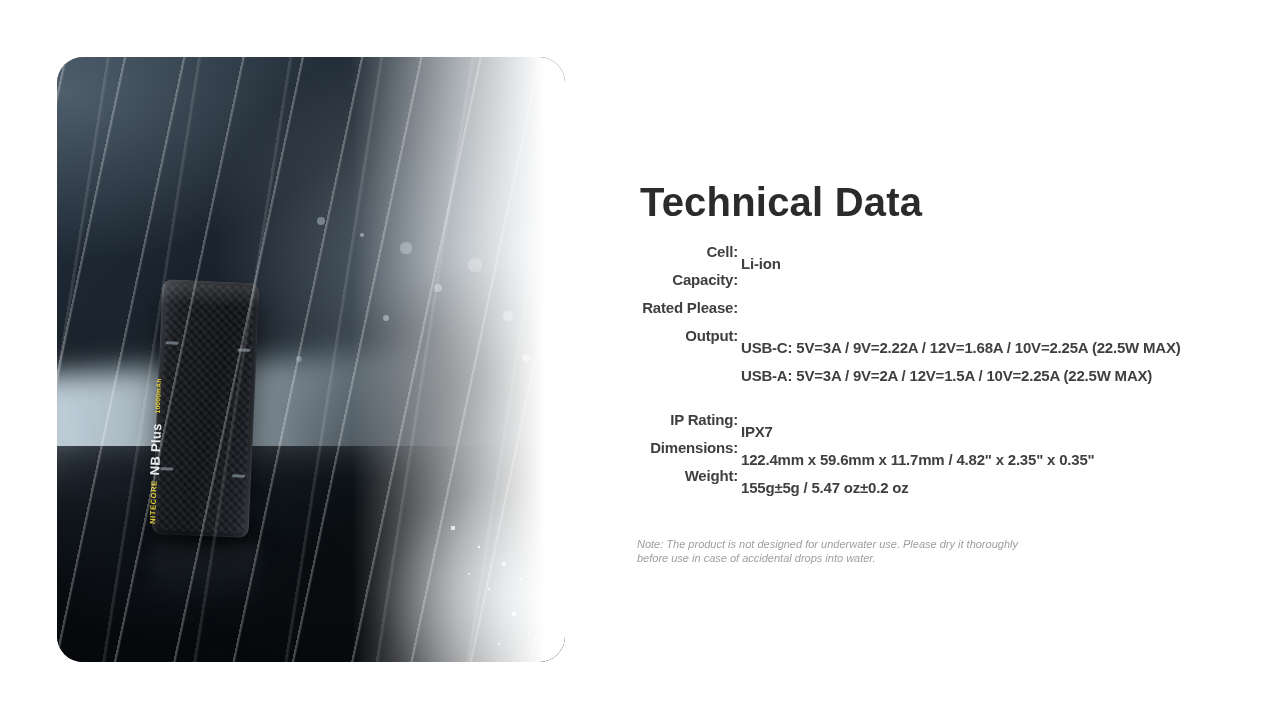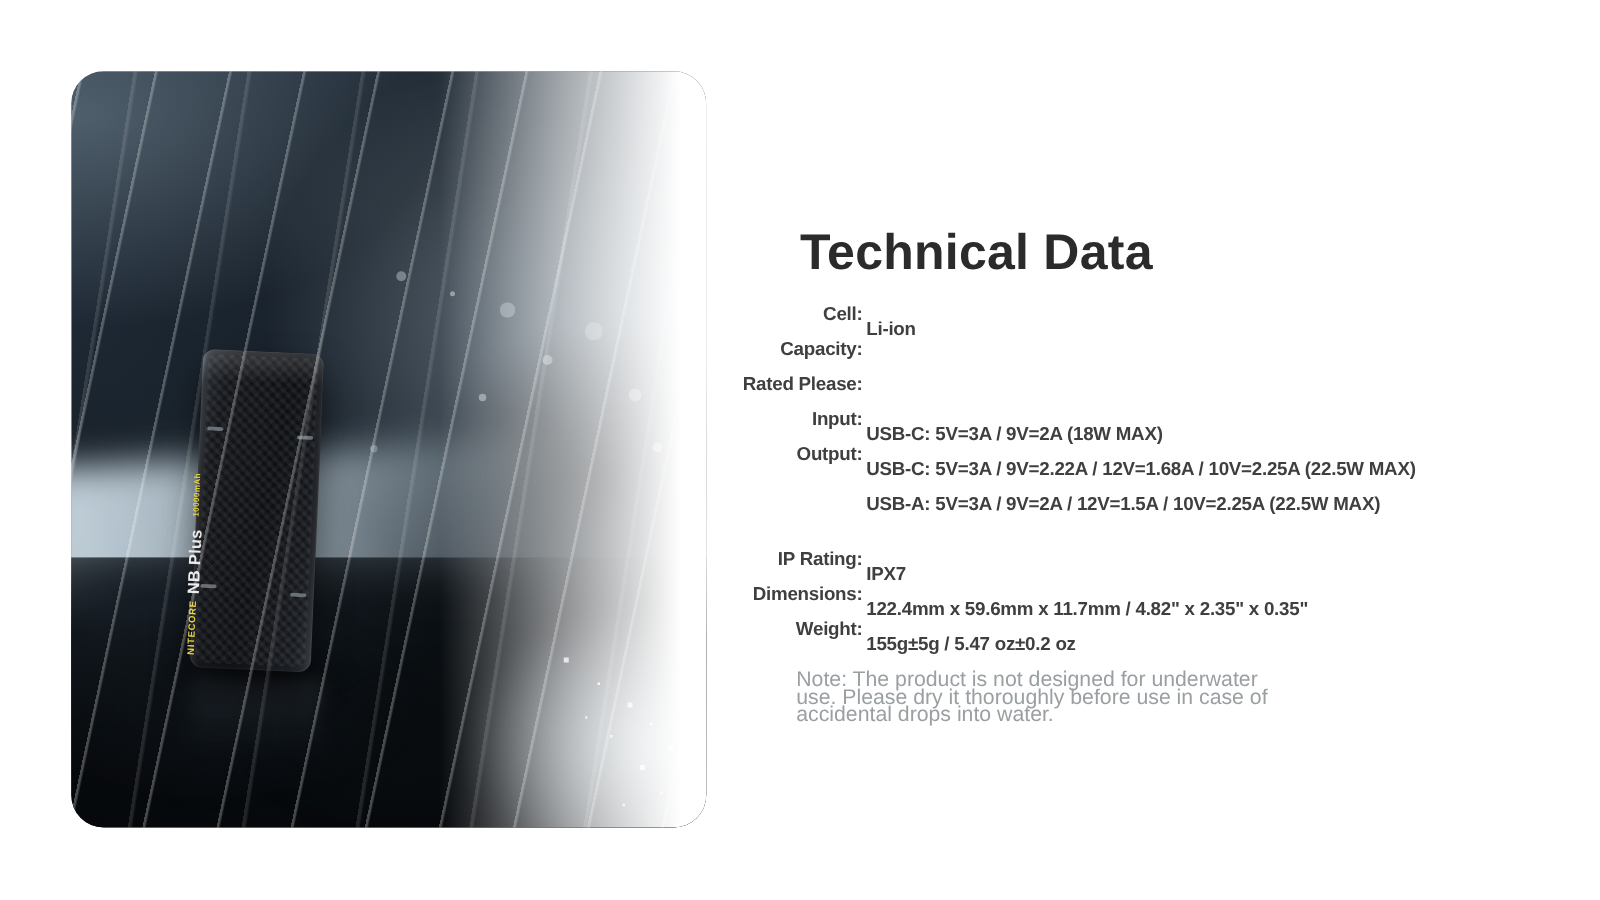--- a/index.html
+++ b/index.html
@@ -84,27 +84,27 @@
   .rain2 { transform:rotate(9deg); opacity:.8;
     background: repeating-linear-gradient(to right,
       rgba(255,255,255,0) 0 67px, rgba(255,255,255,0.14) 67px 69px, rgba(255,255,255,0) 71px 90px); }
   .white-fade { inset:0;
     background: linear-gradient(to right, rgba(255,255,255,0) 58%,
                 rgba(255,255,255,0.55) 78%, #ffffff 96%); }
 
   
   .title { position:absolute; left:600px; top:177px; font-size:40px; line-height:50px;
            font-weight:700; color:#2b2b2b; letter-spacing:0.2px;margin-left:40px; }
-  .spec-table { position:absolute; left:0; top:238px; width:1240px; }
+  .spec-table { position:absolute; left:0; top:238px; width:1240px;padding-left:48px; }
   .spec-row { display:flex; height:28px; line-height:28px; font-size:15px;
               font-weight:700; color:#3f3f3f; letter-spacing:-0.2px; }
   .spec-label { width:690px; text-align:right; flex:0 0 auto; }
   .spec-value { margin-left:3px; white-space:nowrap;margin-top:12px; }
   .note { position:absolute; left:637px; top:537px; width:392px;
-          font-size:17px; line-height:14px; color:#9a9fa2; font-weight:400; }
+          font-size:11px; line-height:14px; color:#9a9fa2; font-weight:400;font-style:italic; }
 </style>
 </head>
 <body>
 
 <div class="stage">
 
   <figure class="hero">
     <div class="bg-base"></div>
     <div class="dark-mass"></div>
     <div class="light-band"></div>
@@ -140,24 +140,20 @@
       <span class="spec-label">Cell:</span>
       <span class="spec-value">Li-ion</span>
     </div>
     <div class="spec-row">
       <span class="spec-label">Capacity:</span>
     </div>
     <div class="spec-row">
       <span class="spec-label">Rated Please:</span>
     </div>
     <div class="spec-row">
-      <span class="spec-label">Input:</span>
-      <span class="spec-value">USB-C: 5V=3A / 9V=2A (18W MAX)</span>
-    </div>
-    <div class="spec-row">
       <span class="spec-label">Output:</span>
       <span class="spec-value">USB-C: 5V=3A / 9V=2.22A / 12V=1.68A / 10V=2.25A (22.5W MAX)</span>
     </div>
     <div class="spec-row">
       <span class="spec-label"></span>
       <span class="spec-value">USB-A: 5V=3A / 9V=2A / 12V=1.5A / 10V=2.25A (22.5W MAX)</span>
     </div>
     <div class="spec-row">
       <span class="spec-label"></span>
     </div>

